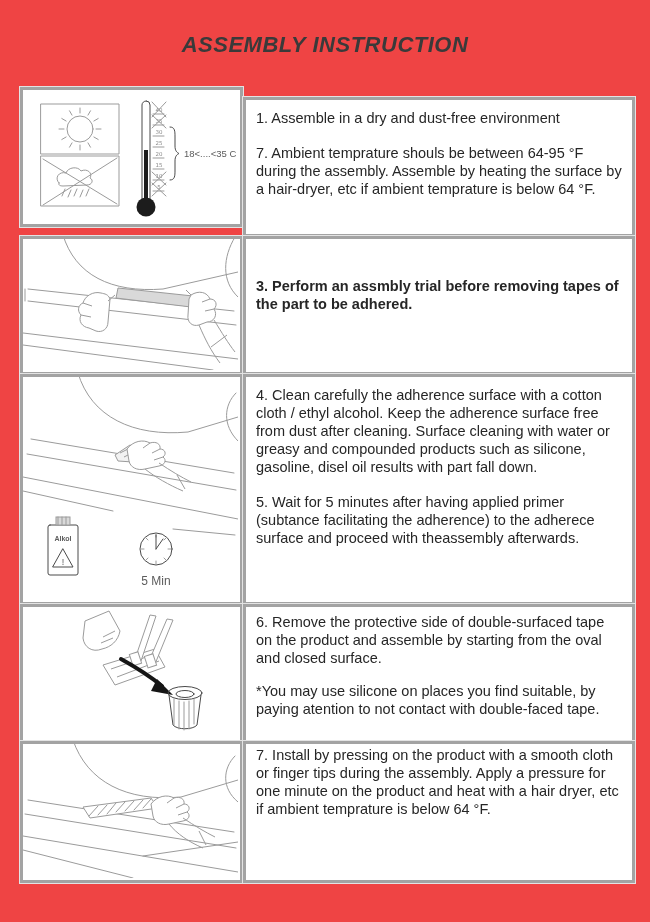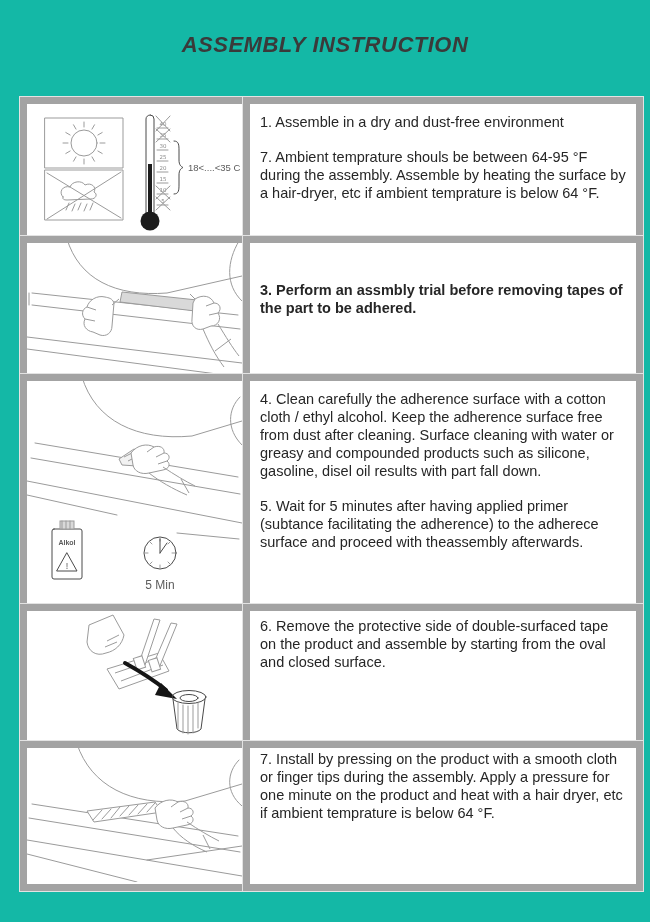--- a/index.html
+++ b/index.html
@@ -1,27 +1,27 @@
 <!DOCTYPE html>
 <html><head>
 <meta charset="utf-8">
 <style>
   html,body{margin:0;padding:0;background:#ffffff;}
   #page{
-    position:relative;width:650px;height:922px;background:#14b8a6;
+    position:relative;width:650px;height:922px;background:#ef4444;
     font-family:"Liberation Sans","DejaVu Sans",sans-serif;
     color:#2d2d2d;overflow:hidden;
   }
   .title{
     position:absolute;top:32px;left:0;width:650px;text-align:center;
     font-size:22px;font-style:italic;font-weight:600;color:#3a3a3a;
     letter-spacing:0.5px;
   }
   .box{
-    position:absolute;border:7px solid #a3a3a3;background:#fff;
+    position:absolute;border:3px solid #a3a3a3;background:#fff;
     box-shadow:0 0 0 1px #e3e3e3;
   }
   .illu{overflow:hidden;}
   .illu svg{display:block;}
   .txt{
     padding:9px 10px 0 10px;font-size:14.5px;line-height:18px;color:#262626;
   }
   .txt p{margin:0 0 17px 0;}
   .pad-lg{padding-top:38px;font-weight:bold;}
   .lineart{stroke:#9b9b9b;stroke-width:1;fill:none;stroke-linecap:round;stroke-linejoin:round;}
@@ -31,21 +31,21 @@
   .tinynum{font-size:5.5px;fill:#8a8a8a;font-family:"DejaVu Sans",sans-serif;}
   .svglabel{fill:#5c5c5c;font-family:"Liberation Sans",sans-serif;}
 </style>
 </head>
 <body>
 
 <div id="page">
 
   <div class="title">ASSEMBLY INSTRUCTION</div>
 
-  <div class="box illu" style="left:20px;top:97px;width:217px;height:134px">
+  <div class="box illu" style="left:20px;top:87px;width:217px;height:134px">
     <svg width="215" height="132" viewBox="0 0 215 132">
       <g>
         <rect x="18" y="14" width="78" height="50" class="lineart"></rect>
         <circle cx="57" cy="39" r="13" class="lineart"></circle>
         <g class="lineart">
           <line x1="73" y1="39" x2="78" y2="39"></line>
             <line x1="70.9" y1="47" x2="75.2" y2="49.5"></line>
           <line x1="65" y1="52.9" x2="67.5" y2="57.2"></line>
             <line x1="57" y1="55" x2="57" y2="60"></line>
           <line x1="49" y1="52.9" x2="46.5" y2="57.2"></line>
@@ -221,20 +221,21 @@
         <ellipse cx="162" cy="86" rx="17" ry="6.5"></ellipse>
         <ellipse cx="162" cy="87" rx="9" ry="3.5"></ellipse>
         <path d="M146,88 L150,118 C154,123 170,123 174,118 L178,88"></path>
         <path d="M151,92 v26 M156,94 v28 M161,95 v28 M166,94 v28 M171,92 v25" class="lineart"></path>
       </g>
     </svg>
   </div>
   <div class="box" style="left:243px;top:604px;width:386px;height:134px">
     <div class="txt" style="padding-top:6px">
       <p style="margin-bottom:15px">6. Remove the protective side of double-surfaced tape on the product and assemble by starting from the oval and closed surface.</p>
+      <p>*You may use silicone on places you find suitable, by paying atention to not contact with double-faced tape.</p>
     </div>
   </div>
 
   <div class="box illu" style="left:20px;top:741px;width:217px;height:136px">
     <svg width="215" height="134" viewBox="0 0 215 134">
       <g class="lineart">
         <path d="M50,-4 C64,38 104,58 158,53 L215,36"></path>
         <path d="M212,12 C200,24 198,44 215,58"></path>
         <path d="M5,56 L211,88"></path>
         <path d="M2,70 L213,104"></path>

